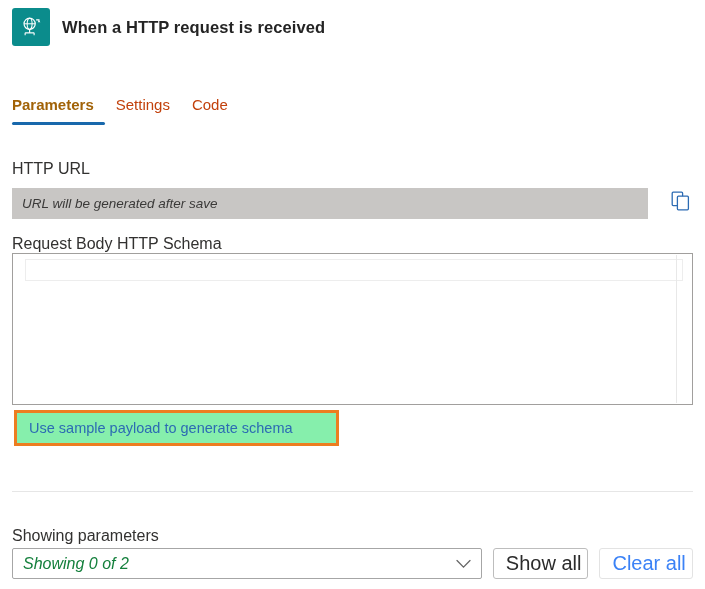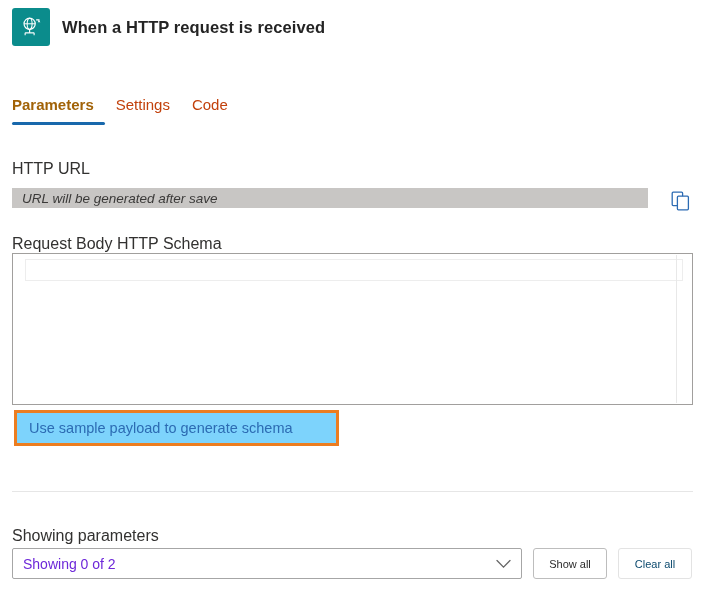--- a/index.html
+++ b/index.html
@@ -96,21 +96,21 @@
     left: 12px;
     top: 188px;
     width: 681px;
     height: 28px;
   }
   .url-input {
     position: absolute;
     left: 0;
     top: 0;
     width: 636px;
-    height: 20px;
+    height: 31px;
     box-sizing: border-box;
     background: #c8c6c4;
     border: 1px solid #c8c6c4;
     font-family: inherit;
     font-size: 13.5px;
     font-style: italic;
     color: #1d4ed8;
     padding: 0 9px;
   }
   .url-input::placeholder {
@@ -166,21 +166,21 @@
 
   
   .payload-highlight {
     position: absolute;
     left: 14px;
     top: 410px;
     width: 325px;
     height: 36px;
     box-sizing: border-box;
     border: 3px solid #ec7d20;
-    background: #7dd3fc;
+    background: #86efac;
   }
   .payload-link {
     position: absolute;
     left: 0;
     top: 0;
     right: 0;
     bottom: 0;
     display: flex;
     align-items: center;
     padding-left: 12px;
@@ -217,49 +217,50 @@
     height: 31px;
     box-sizing: border-box;
     border: 1px solid #a6a6a6;
     border-radius: 2px;
     background: #ffffff;
     display: flex;
     align-items: center;
     cursor: pointer;
   }
   .adv-dropdown-value {
-    font-size: 14px;
-    color: #6d28d9;
+    font-size: 16px;
+    color: #15803d;
     padding-left: 10px;
     white-space: nowrap;
+    font-style: italic;
   }
   .chevron {
     position: absolute;
     right: 10px;
     top: 50%;
     transform: translateY(-50%);
     display: flex;
   }
   .pill-btn {
     height: 31px;
     min-width: 74px;
     margin-left: 11px;
     box-sizing: border-box;
     border: 1px solid #bdbdbd;
     border-radius: 3px;
     background: #ffffff;
     font-family: inherit;
-    font-size: 11px;
+    font-size: 20px;
     color: #2b2b2b;
     cursor: pointer;
     white-space: nowrap;
     padding: 0 12px;
   }
   .pill-btn.is-disabled {
-    color: #0c4a6e;
+    color: #3b82f6;
     border-color: #e3e3e3;
     cursor: default;
   }
 </style>
 </head>
 <body>
 
 <div class="card-header">
   <span class="node-icon">
     <svg width="22" height="22" viewBox="0 0 24 24" aria-hidden="true">

